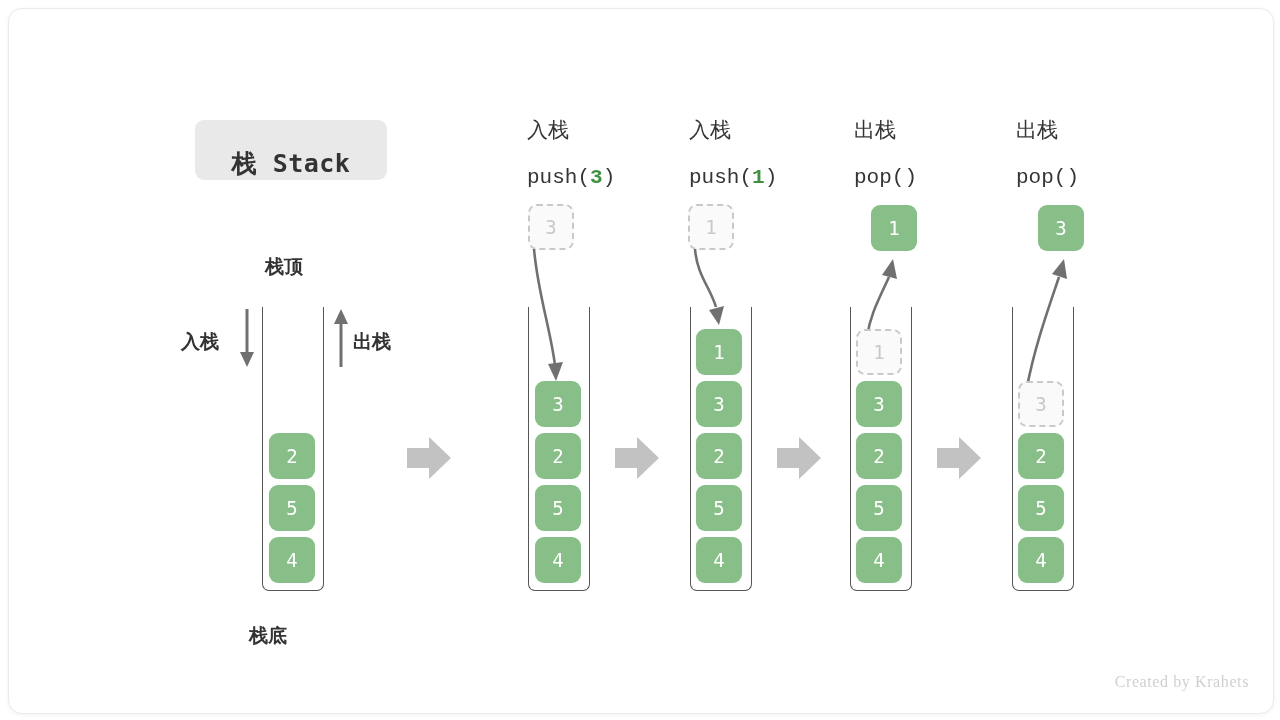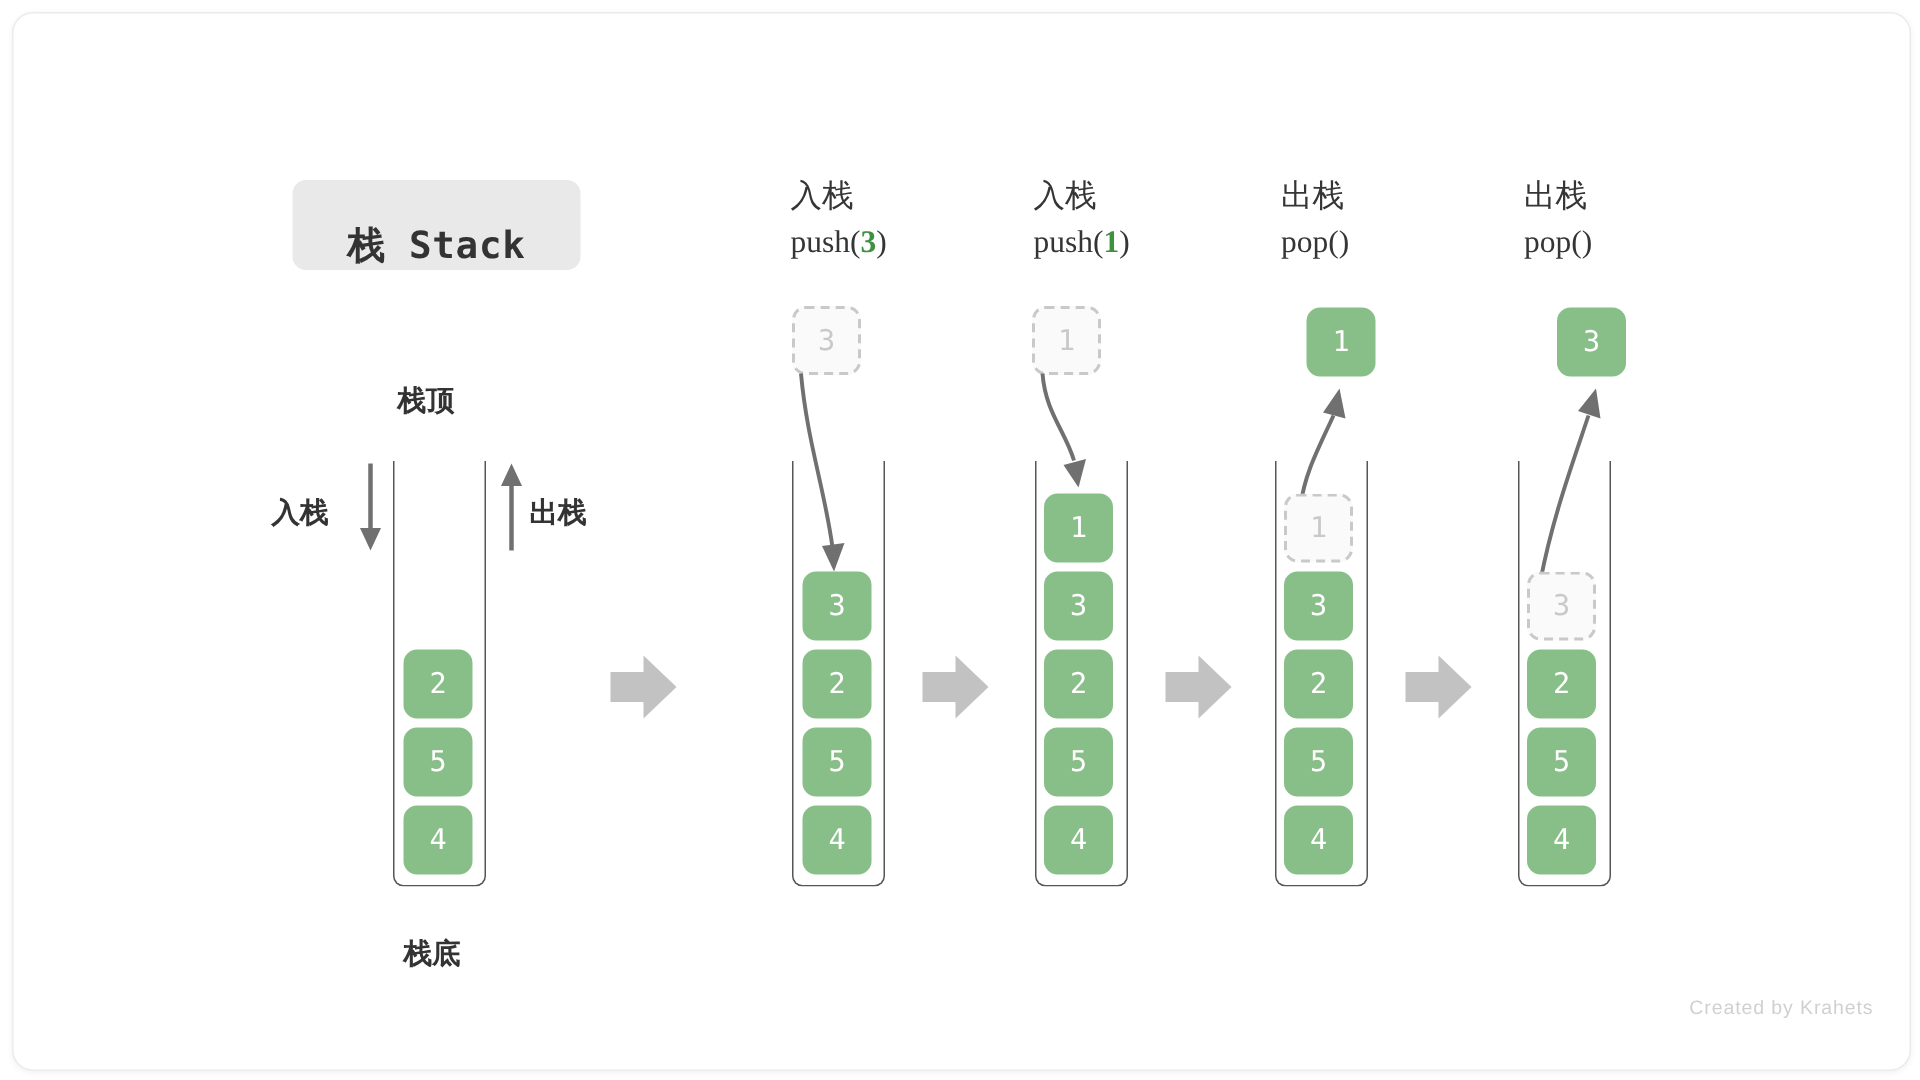--- a/index.html
+++ b/index.html
@@ -16,40 +16,40 @@
   
   .title-chip{left:186px;top:111px;width:192px;height:60px;background:#e9e9e9;
               border-radius:9px;display:flex;align-items:flex-end;justify-content:center;}
   .title-chip .t{font-size:25px;color:#333;font-weight:bold;
                  font-family:"DejaVu Sans Mono","Liberation Mono",monospace;letter-spacing:.5px;}
 
   
   .colhead{text-align:left;line-height:1.28;}
   .colhead .l1{font-size:21px;color:#353535;font-weight:normal;
                font-family:"DejaVu Sans","Liberation Sans",sans-serif;}
-  .colhead .l2{font-size:21px;color:#353535;margin-top:4px;
-               font-family:Liberation Serif, serif;}
+  .colhead .l2{font-size:21px;color:#353535;margin-top:21px;
+               font-family:Liberation Mono, monospace;}
   .colhead .l2 .arg{color:#3f9142;font-weight:bold;}
 
   
   .stack-box{border:1.5px solid #555;border-top:none;border-radius:0 0 7px 7px;
              background:transparent;box-sizing:border-box;}
 
   
   .cell{width:46px;height:46px;border-radius:9px;background:#88bf88;
         color:#fff;font-size:19px;display:flex;align-items:center;justify-content:center;
         font-family:"DejaVu Sans Mono","Liberation Mono",monospace;box-sizing:border-box;}
   .cell.ghost{background:#fafafa;border:2px dashed #c9c9c9;color:#c9c9c9;}
 
   
   .lbl{font-size:19px;color:#333;font-weight:bold;
        font-family:"DejaVu Sans","Liberation Sans",sans-serif;white-space:nowrap;}
 
-  .credit{right:24px;bottom:34px;font-size:13px;color:#d0d0d0;letter-spacing:.6px;
-          font-family:Liberation Sans, sans-serif;}
+  .credit{right:24px;bottom:22px;font-size:16px;color:#d0d0d0;letter-spacing:.6px;
+          font-family:Liberation Serif, serif;}
 
   svg{overflow:visible;}
 </style>
 </head>
 <body>
 
 <div class="card">
  <div class="stage">
 
   <div class="abs title-chip">
@@ -72,21 +72,21 @@
   </svg>
 
   <div class="abs stack-box" style="left:253px;top:298px;width:62px;height:284px;"></div>
 
   <div class="abs" style="left:260px;top:424px;">
     <div class="cell">2</div>
     <div class="cell" style="margin-top:6px;">5</div>
     <div class="cell" style="margin-top:6px;">4</div>
   </div>
 
-  <div class="abs lbl" style="left:260px;top:614px;">栈底</div>
+  <div class="abs lbl" style="left:240px;top:614px;">栈底</div>
 
   <svg class="abs" style="left:398px;top:428px;" width="46" height="42">
     <polygon points="0,11 22,11 22,0 44,21 22,42 22,31 0,31" fill="#c2c2c2"></polygon>
   </svg>
 
   <div class="abs colhead" style="left:518px;top:108px;">
     <div class="l1">入栈</div>
     <div class="l2"><span>push(</span><span class="arg">3</span><span>)</span></div>
   </div>
 

